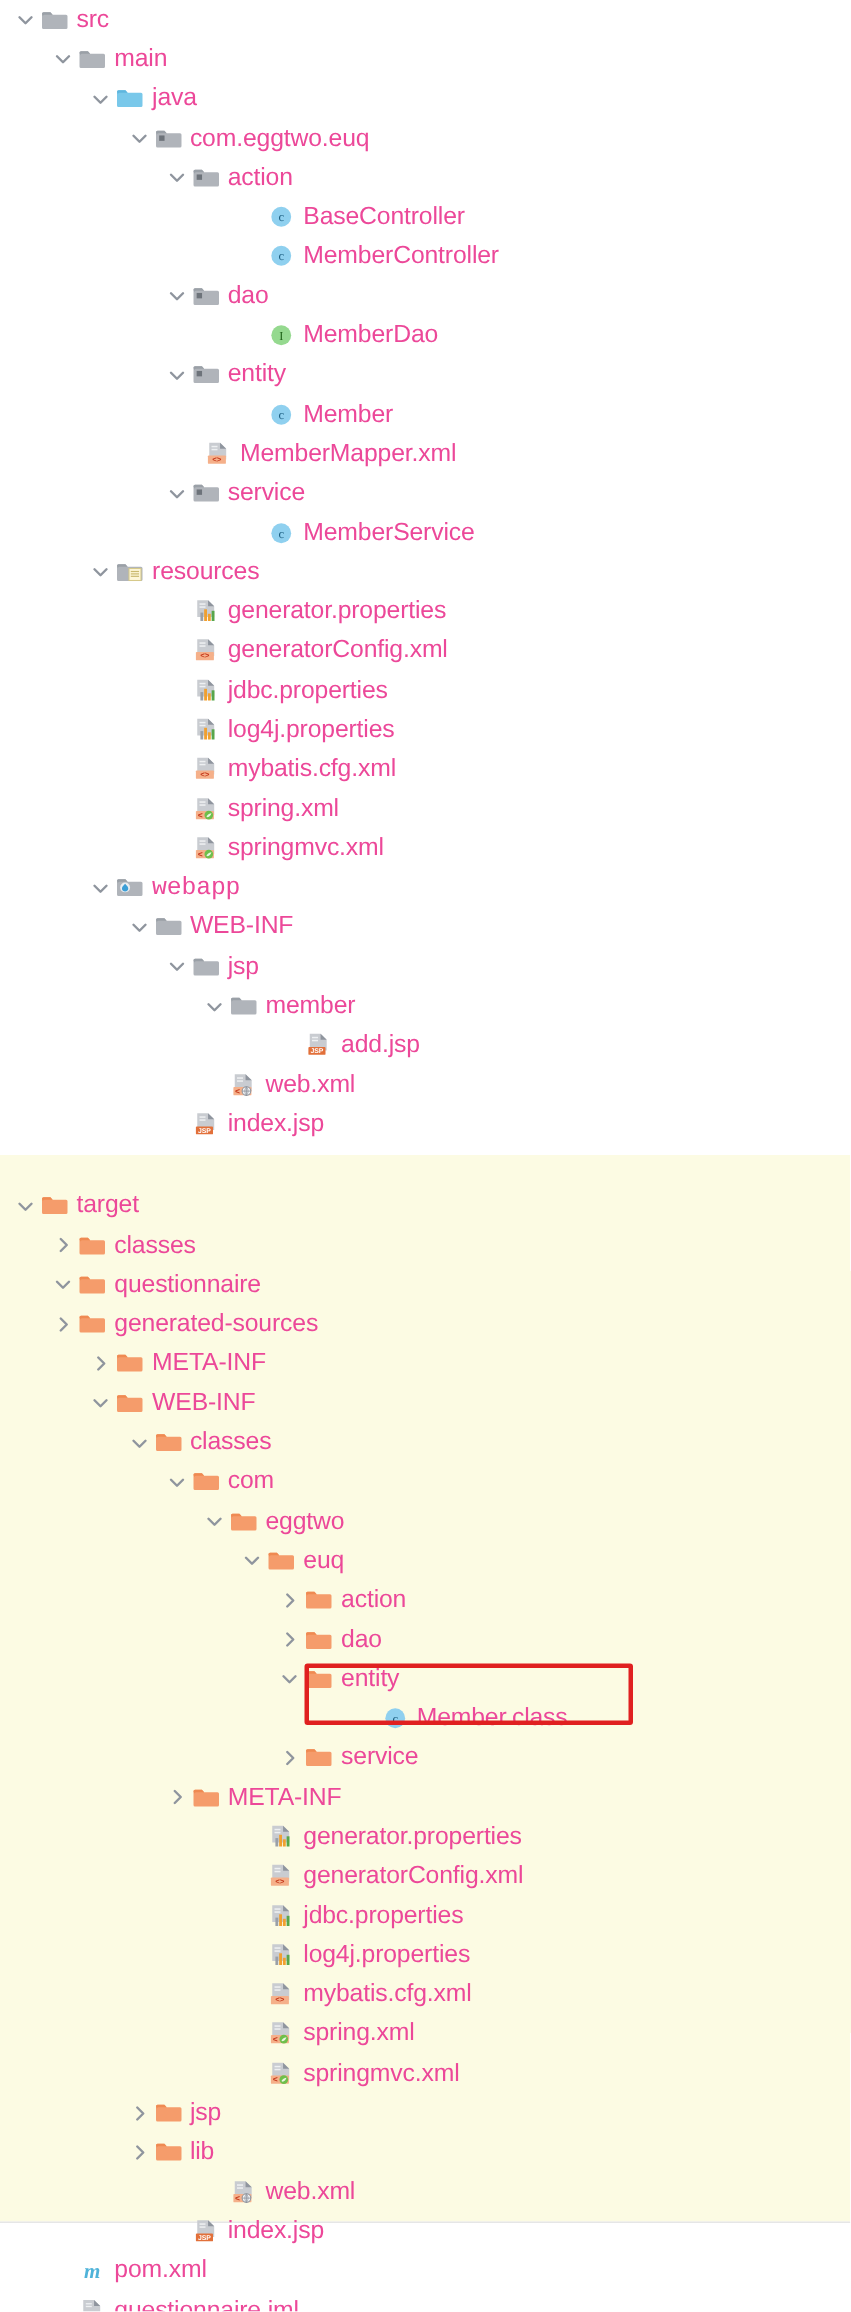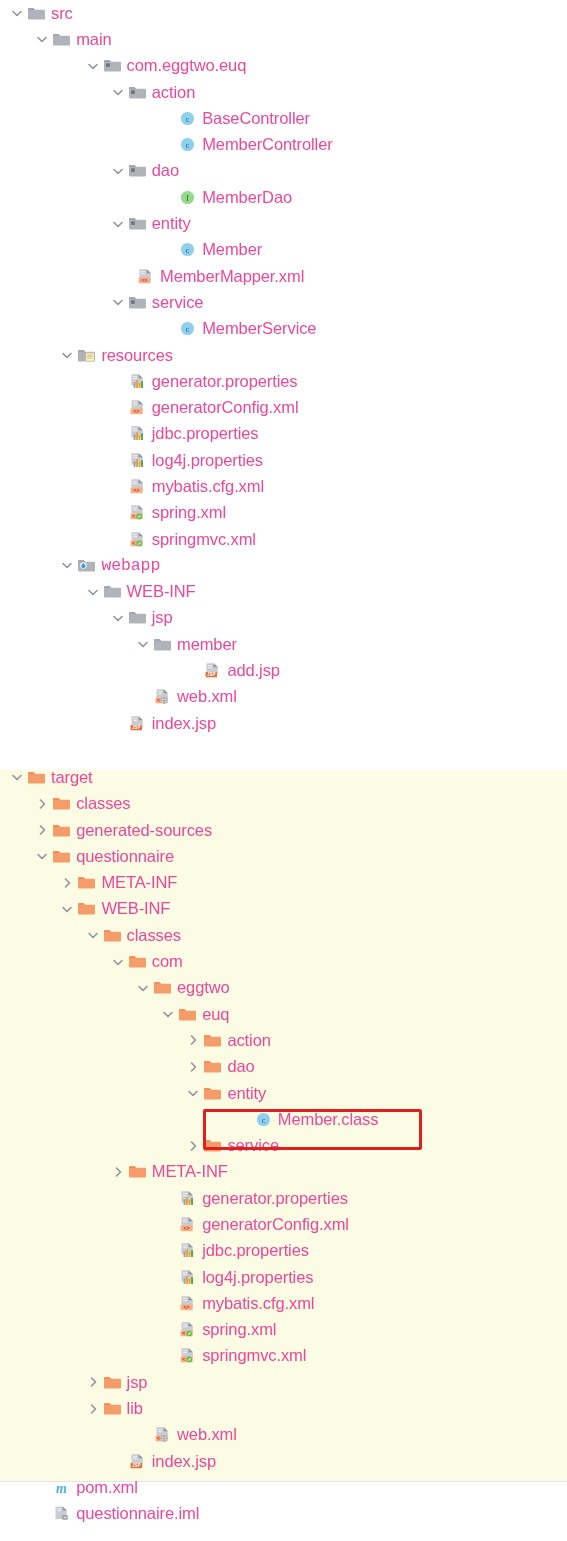--- a/index.html
+++ b/index.html
@@ -111,20 +111,34 @@
           </svg>
         </span>
         <span class="icon">
           <svg viewBox="0 0 19 19" xmlns="http://www.w3.org/2000/svg">
             <path d="M1 5.2a1 1 0 0 1 1-1h4.6l1.5 1.6H17a1 1 0 0 1 1 1v7.6a1 1 0 0 1-1 1H2a1 1 0 0 1-1-1z" fill="#b0b4ba"></path>
             <path d="M1 5.2a1 1 0 0 1 1-1h4.6l1.5 1.6H2.6a1 1 0 0 0-1 1z" fill="#9aa0a7"></path>
           </svg>
         </span>
         <span class="label">main</span>
       </div>
+      <div class="row" style="padding-left: 59.4px;">
+        <span class="arrow">
+          <svg viewBox="0 0 16 16" xmlns="http://www.w3.org/2000/svg">
+            <path d="M4 6.5l4 4 4-4" stroke="#8f959e" stroke-width="1.6" fill="none" stroke-linecap="round" stroke-linejoin="round"></path>
+          </svg>
+        </span>
+        <span class="icon">
+          <svg viewBox="0 0 19 19" xmlns="http://www.w3.org/2000/svg">
+            <path d="M1 5.2a1 1 0 0 1 1-1h4.6l1.5 1.6H17a1 1 0 0 1 1 1v7.6a1 1 0 0 1-1 1H2a1 1 0 0 1-1-1z" fill="#79c8ea"></path>
+            <path d="M1 5.2a1 1 0 0 1 1-1h4.6l1.5 1.6H2.6a1 1 0 0 0-1 1z" fill="#5fb6de"></path>
+          </svg>
+        </span>
+        <span class="label">java</span>
+      </div>
       <div class="row" style="padding-left: 84.6px;">
         <span class="arrow">
           <svg viewBox="0 0 16 16" xmlns="http://www.w3.org/2000/svg">
             <path d="M4 6.5l4 4 4-4" stroke="#8f959e" stroke-width="1.6" fill="none" stroke-linecap="round" stroke-linejoin="round"></path>
           </svg>
         </span>
         <span class="icon">
           <svg viewBox="0 0 19 19" xmlns="http://www.w3.org/2000/svg">
             <path d="M1 5.2a1 1 0 0 1 1-1h4.6l1.5 1.6H17a1 1 0 0 1 1 1v7.6a1 1 0 0 1-1 1H2a1 1 0 0 1-1-1z" fill="#b0b4ba"></path>
             <path d="M1 5.2a1 1 0 0 1 1-1h4.6l1.5 1.6H2.6a1 1 0 0 0-1 1z" fill="#9aa0a7"></path>
@@ -509,44 +523,44 @@
           <svg viewBox="0 0 19 19" xmlns="http://www.w3.org/2000/svg">
             <path d="M1 5.2a1 1 0 0 1 1-1h4.6l1.5 1.6H17a1 1 0 0 1 1 1v7.6a1 1 0 0 1-1 1H2a1 1 0 0 1-1-1z" fill="#f59c6b"></path>
             <path d="M1 5.2a1 1 0 0 1 1-1h4.6l1.5 1.6H2.6a1 1 0 0 0-1 1z" fill="#ef8a52"></path>
           </svg>
         </span>
         <span class="label">classes</span>
       </div>
       <div class="row" style="padding-left: 34.2px;">
         <span class="arrow">
           <svg viewBox="0 0 16 16" xmlns="http://www.w3.org/2000/svg">
+            <path d="M4 6.5l4 4 4-4" stroke="#8f959e" stroke-width="1.6" fill="none" stroke-linecap="round" stroke-linejoin="round"></path>
+          </svg>
+        </span>
+        <span class="icon">
+          <svg viewBox="0 0 19 19" xmlns="http://www.w3.org/2000/svg">
+            <path d="M1 5.2a1 1 0 0 1 1-1h4.6l1.5 1.6H17a1 1 0 0 1 1 1v7.6a1 1 0 0 1-1 1H2a1 1 0 0 1-1-1z" fill="#f59c6b"></path>
+            <path d="M1 5.2a1 1 0 0 1 1-1h4.6l1.5 1.6H2.6a1 1 0 0 0-1 1z" fill="#ef8a52"></path>
+          </svg>
+        </span>
+        <span class="label">questionnaire</span>
+      </div>
+      <div class="row" style="padding-left: 34.2px;">
+        <span class="arrow">
+          <svg viewBox="0 0 16 16" xmlns="http://www.w3.org/2000/svg">
             <path d="M6.5 4l4 4-4 4" stroke="#8f959e" stroke-width="1.6" fill="none" stroke-linecap="round" stroke-linejoin="round"></path>
           </svg>
         </span>
         <span class="icon">
           <svg viewBox="0 0 19 19" xmlns="http://www.w3.org/2000/svg">
             <path d="M1 5.2a1 1 0 0 1 1-1h4.6l1.5 1.6H17a1 1 0 0 1 1 1v7.6a1 1 0 0 1-1 1H2a1 1 0 0 1-1-1z" fill="#f59c6b"></path>
             <path d="M1 5.2a1 1 0 0 1 1-1h4.6l1.5 1.6H2.6a1 1 0 0 0-1 1z" fill="#ef8a52"></path>
           </svg>
         </span>
         <span class="label">generated-sources</span>
-      </div>
-      <div class="row" style="padding-left: 34.2px;">
-        <span class="arrow">
-          <svg viewBox="0 0 16 16" xmlns="http://www.w3.org/2000/svg">
-            <path d="M4 6.5l4 4 4-4" stroke="#8f959e" stroke-width="1.6" fill="none" stroke-linecap="round" stroke-linejoin="round"></path>
-          </svg>
-        </span>
-        <span class="icon">
-          <svg viewBox="0 0 19 19" xmlns="http://www.w3.org/2000/svg">
-            <path d="M1 5.2a1 1 0 0 1 1-1h4.6l1.5 1.6H17a1 1 0 0 1 1 1v7.6a1 1 0 0 1-1 1H2a1 1 0 0 1-1-1z" fill="#f59c6b"></path>
-            <path d="M1 5.2a1 1 0 0 1 1-1h4.6l1.5 1.6H2.6a1 1 0 0 0-1 1z" fill="#ef8a52"></path>
-          </svg>
-        </span>
-        <span class="label">questionnaire</span>
       </div>
       <div class="row" style="padding-left: 59.4px;">
         <span class="arrow">
           <svg viewBox="0 0 16 16" xmlns="http://www.w3.org/2000/svg">
             <path d="M6.5 4l4 4-4 4" stroke="#8f959e" stroke-width="1.6" fill="none" stroke-linecap="round" stroke-linejoin="round"></path>
           </svg>
         </span>
         <span class="icon">
           <svg viewBox="0 0 19 19" xmlns="http://www.w3.org/2000/svg">
             <path d="M1 5.2a1 1 0 0 1 1-1h4.6l1.5 1.6H17a1 1 0 0 1 1 1v7.6a1 1 0 0 1-1 1H2a1 1 0 0 1-1-1z" fill="#f59c6b"></path>

